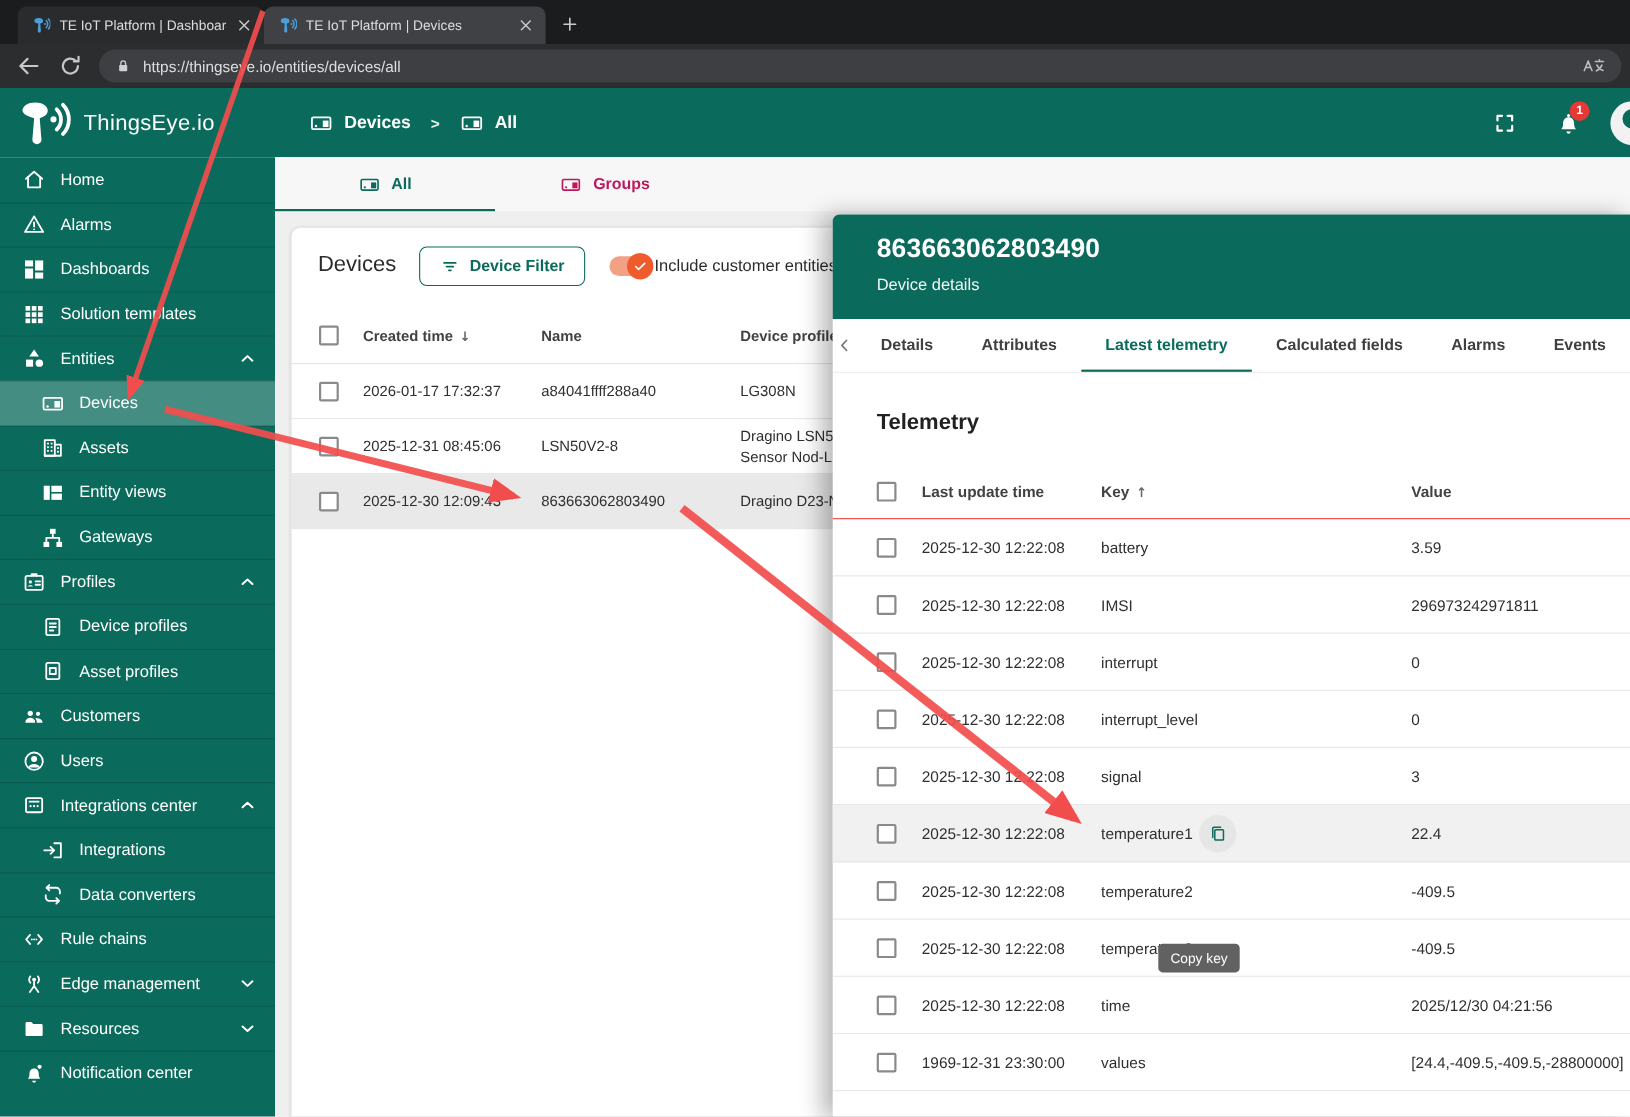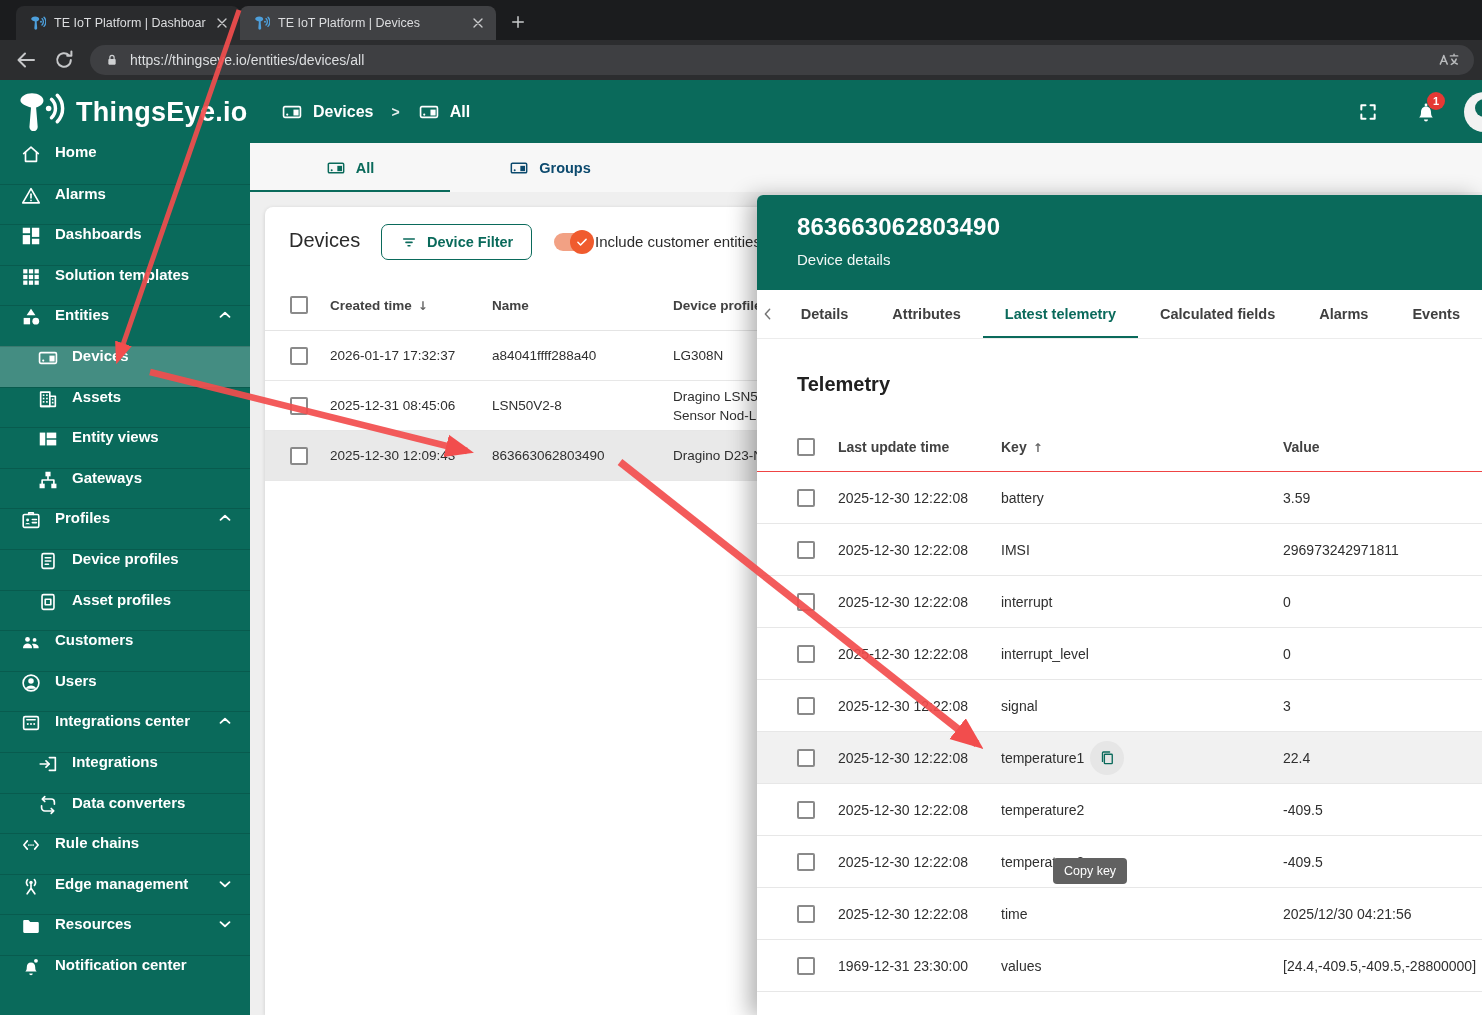--- a/index.html
+++ b/index.html
@@ -18,45 +18,45 @@
   .toolbar { position:absolute; left:0; top:40px; width:1482px; height:40px; background:#2c2d2f; display:flex; align-items:center; }
   .navbtn { width:24px; height:24px; color:#c6c7c9; margin-left:14px; }
   .urlpill { height:30px; margin-left:14px; flex:1; margin-right:8px; background:#3e3f42; border-radius:15px; display:flex; align-items:center; color:#dcdee0; font-size:14px; }
   .urlpill .lock { width:16px; height:16px; margin:0 10px 0 14px; color:#cfd1d3; }
   .urlpill .aA { margin-left:auto; margin-right:14px; width:22px; height:18px; color:#b9bbbd; }
 
   
   .appheader { position:absolute; left:0; top:80px; width:1482px; height:63px; background:#0a6a5b; color:#fff; }
   .logo { position:absolute; left:14px; top:9px; display:flex; align-items:center; gap:10px; }
   .logo .mark { width:52px; height:46px; color:#fff; }
-  .logo .word { font-size:27px; font-weight:700; letter-spacing:.3px; }
+  .logo .word { font-size:20px; font-weight:400; letter-spacing:.3px; }
   .crumbs { position:absolute; left:281px; top:0; height:63px; display:flex; align-items:center; gap:10px; font-size:16px; font-weight:600; }
   .crumbs .ci { width:22px; height:22px; }
   .crumbs .sep { font-size:14px; opacity:.9; padding:0 8px; }
   .hdr-actions { position:absolute; right:0; top:0; height:63px; display:flex; align-items:center; }
   .fsbtn { width:20px; height:20px; color:#fff; margin-right:36px; }
   .bellwrap { position:relative; width:24px; height:24px; margin-right:26px; color:#fff; }
   .badge { position:absolute; right:-7px; top:-8px; min-width:18px; height:18px; border-radius:9px; background:#e53935; color:#fff; font-size:11px; font-weight:700; display:flex; align-items:center; justify-content:center; }
   .avatar { width:40px; height:40px; border-radius:50%; background:#f2f2f2; margin-right:-22px; position:relative; overflow:hidden; }
   .avatar::after{ content:""; position:absolute; left:11px; top:7px; width:18px; height:18px; border-radius:50%; background:#0a6a5b; }
 
   
   .sidebar { position:absolute; left:0; top:143px; width:250px; height:872px; background:#0a6a5b; overflow:hidden; }
-  .sitem { height:40.6px; display:flex; align-items:flex-start; color:#fff; font-size:15px; font-weight:700; border-top:1px solid rgba(0,0,0,.14); cursor:pointer; }
+  .sitem { height:40.6px; display:flex; align-items:center; color:#fff; font-size:15px; font-weight:400; border-top:1px solid rgba(0,0,0,.14); cursor:pointer; }
   .sitem:first-child { border-top:none; }
   .sitem .ic { width:22px; height:22px; margin-left:20px; }
   .sitem.indent .ic { margin-left:37px; }
   .sitem .lbl { margin-left:13px; white-space:nowrap; }
   .sitem .chev { width:18px; height:18px; margin-left:auto; margin-right:16px; }
   .sitem.active { background:rgba(255,255,255,.24); }
 
   
   .main { position:absolute; left:250px; top:143px; width:1232px; height:872px; background:#efefef; }
   .mtabs { position:absolute; left:0; top:0; width:100%; height:49px; background:#f7f7f7; display:flex; }
-  .mtab { width:200px; display:flex; align-items:center; justify-content:center; gap:10px; font-size:14.5px; font-weight:700; color:#0c4a6e; position:relative; cursor:pointer; }
+  .mtab { width:200px; display:flex; align-items:center; justify-content:center; gap:10px; font-size:14.5px; font-weight:700; color:#be185d; position:relative; cursor:pointer; }
   .mtab .ic { width:20px; height:20px; }
   .mtab.active { color:#0a6a5b; }
   .mtab.active::after { content:""; position:absolute; left:0; right:0; bottom:0; height:2.5px; background:#0a6a5b; }
 
   .card { position:absolute; left:15px; top:64px; width:1217px; height:808px; background:#fff; border-radius:8px 8px 0 0; box-shadow:0 1px 4px rgba(0,0,0,.14); }
   .card-hd { position:relative; height:73px; }
   .card-title { position:absolute; left:24px; top:22px; font-size:20px; color:#2b2b2b; }
   .filter-btn { position:absolute; left:116px; top:17px; height:36px; padding:0 18px; display:flex; align-items:center; gap:9px; border:1px solid #0a6a5b; border-radius:7px; background:#fff; color:#0a6a5b; font-size:14.5px; font-weight:700; cursor:pointer; }
   .filter-btn .ic { width:18px; height:18px; }
   .toggle { position:absolute; left:289px; top:26px; width:36px; height:18px; border-radius:9px; background:#f2a184; cursor:pointer; }

